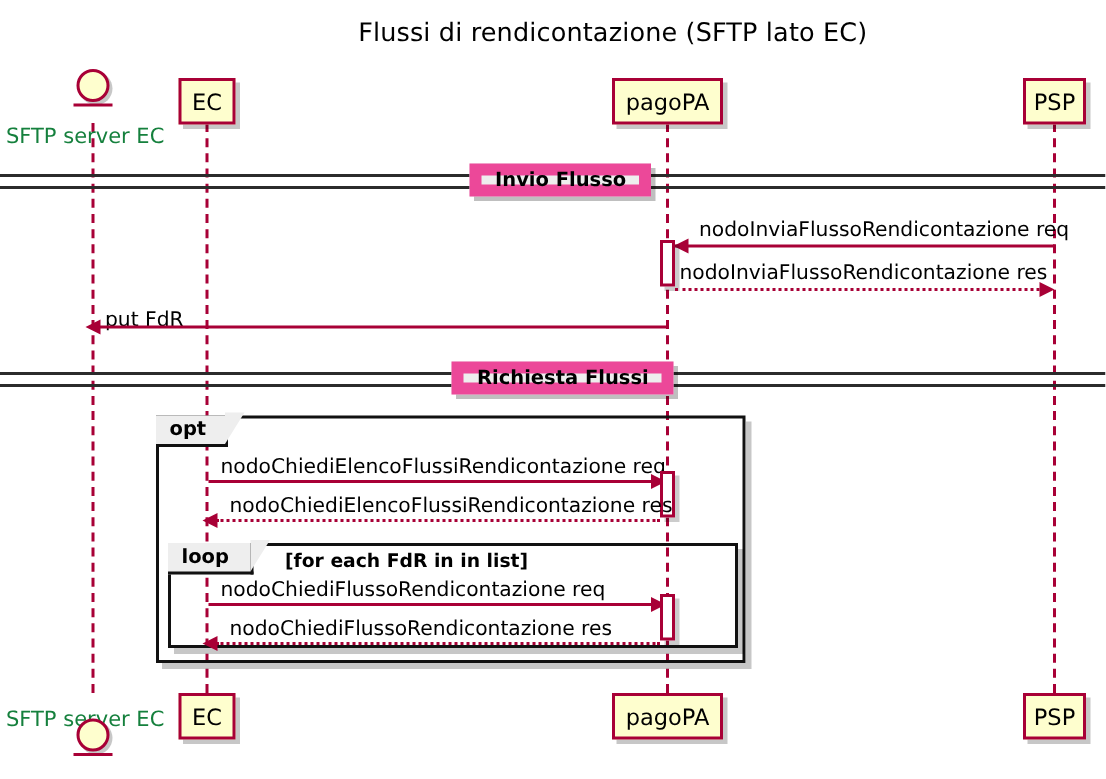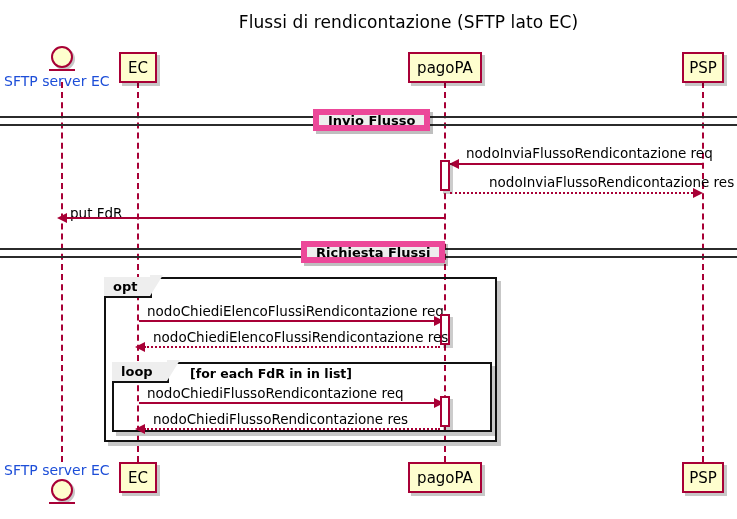--- a/index.html
+++ b/index.html
@@ -43,32 +43,32 @@
     position:absolute;
     width:22px;height:22px;border-radius:50%;
     background:#FEFECE;border:2px solid #A80036;
     box-shadow:2px 2px 0 rgba(0,0,0,.22);
     box-sizing:border-box;
   }
   .actor-bar{
     position:absolute;height:0;border-top:2px solid #A80036;width:26px;
   }
   .actor-label{
-    position:absolute;font-size:14px;color:#1d4ed8;white-space:nowrap;
+    position:absolute;font-size:14px;color:#15803d;white-space:nowrap;margin-top:10px;
   }
 
   
   .divline{
     position:absolute;left:0;width:737px;height:0;
     border-top:2px solid #2b2b2b;
   }
   .divbox{
     position:absolute;
     background:#EEEEEE;
-    border:6px solid #ec4899;
+    border:8px solid #ec4899;
     box-shadow:3px 3px 0 rgba(0,0,0,.25);
     font-size:13px;font-weight:bold;color:#000;
     display:flex;align-items:center;justify-content:center;
     box-sizing:border-box;white-space:nowrap;
     padding:0 9px;
   }
 
   
   .activation{
     position:absolute;width:10px;
@@ -163,21 +163,21 @@
   <div class="divbox" style="left:313px;top:109px;height:22px;">
     <span>Invio Flusso</span>
   </div>
 
   <div class="msglabel" style="left:466px;top:145px;">nodoInviaFlussoRendicontazione req</div>
   <div class="msg solid" style="left:449px;top:163px;width:254px;"></div>
   <div class="arrowhead left" style="left:449px;top:159px;"></div>
 
   <div class="activation" style="left:440px;top:160px;height:31px;"></div>
 
-  <div class="msglabel" style="left:453px;top:174px;padding-left:36px;">nodoInviaFlussoRendicontazione res</div>
+  <div class="msglabel" style="left:453px;top:174px;">nodoInviaFlussoRendicontazione res</div>
   <div class="msg dotted" style="left:450px;top:192px;width:243px;"></div>
   <div class="arrowhead right" style="left:693px;top:188px;"></div>
 
   <div class="msglabel" style="left:70px;top:205px;">put FdR</div>
   <div class="msg solid" style="left:66px;top:217px;width:379px;"></div>
   <div class="arrowhead left" style="left:57px;top:213px;"></div>
 
   <div class="divline" style="top:248px;"></div>
   <div class="divline" style="top:256px;"></div>
   <div class="divbox" style="left:301px;top:241px;height:22px;">

